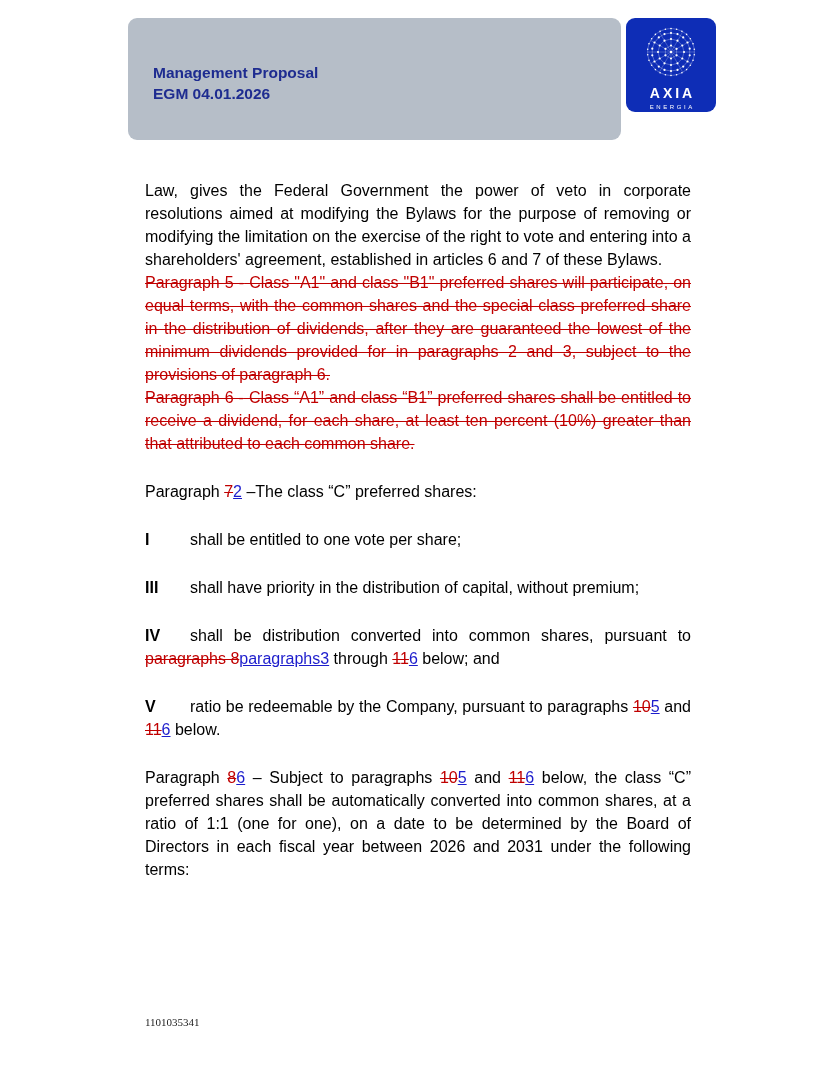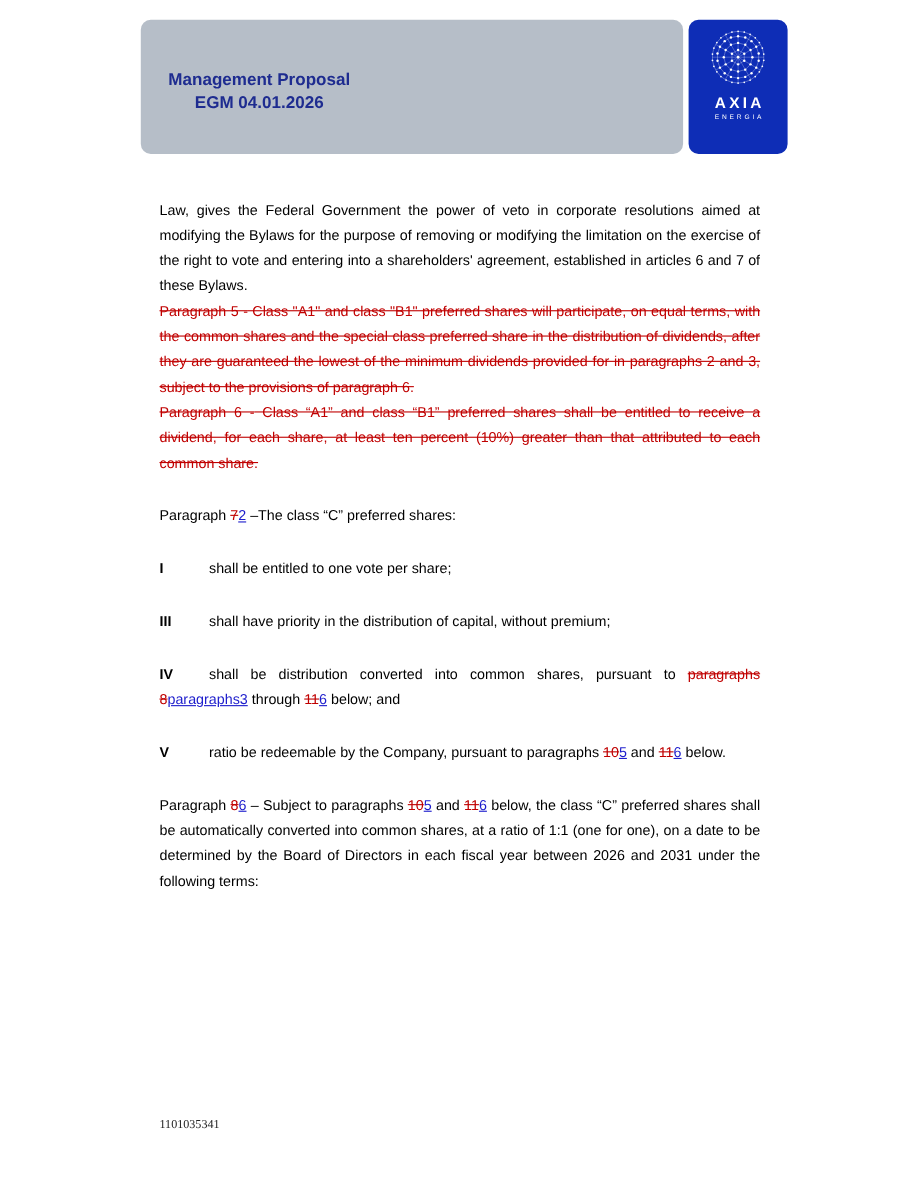--- a/index.html
+++ b/index.html
@@ -17,42 +17,42 @@
   }
   .page{position:absolute;inset:0;background:#fff;}
 
   
   .header-bar{
     position:absolute;left:128px;top:18px;width:493px;height:122px;
     background:var(--header-bg);border-radius:9px;
   }
   .header-title{
     position:absolute;left:25px;top:44px;
-    color:var(--title-blue);font-weight:bold;font-size:15.5px;line-height:21px;text-align:center;
+    color:var(--title-blue);font-weight:bold;font-size:15.5px;line-height:21px;
   }
 
   
   .logo{
-    position:absolute;left:626px;top:18px;width:90px;height:122px;
+    position:absolute;left:626px;top:18px;width:90px;height:94px;
     background:var(--logo-bg);border-radius:9px;color:#fff;
     display:flex;flex-direction:column;align-items:center;
   }
   .logo svg{margin-top:5px;display:block;}
   .logo .brand{
     font-weight:bold;font-size:14px;letter-spacing:3px;line-height:14px;
     margin-top:1px;padding-left:3px; 
   }
   .logo .brand-sub{
     font-size:6px;letter-spacing:2.6px;line-height:8px;margin-top:3px;padding-left:2.6px;
   }
 
   
   .doc{
     position:absolute;left:145px;top:179px;width:546px;
-    font-size:13px;line-height:23px;
+    font-size:16px;line-height:23px;
   }
   .para{margin:0;text-align:justify;}
   .para.blank{margin-top:25px;}
   .marker{display:inline-block;width:45px;font-weight:bold;}
   .bold{font-weight:normal;}
   .del{color:var(--del);text-decoration:line-through;}
   .ins{color:var(--ins);text-decoration:underline;}
 
   
   .footer-number{

